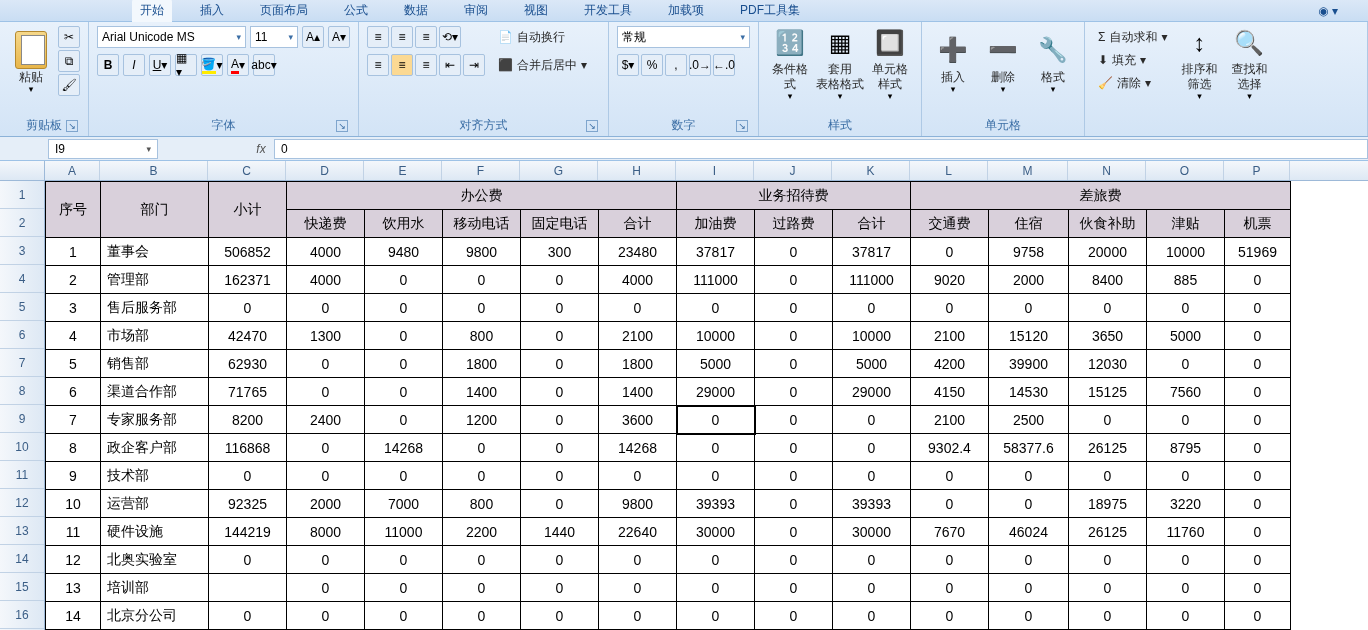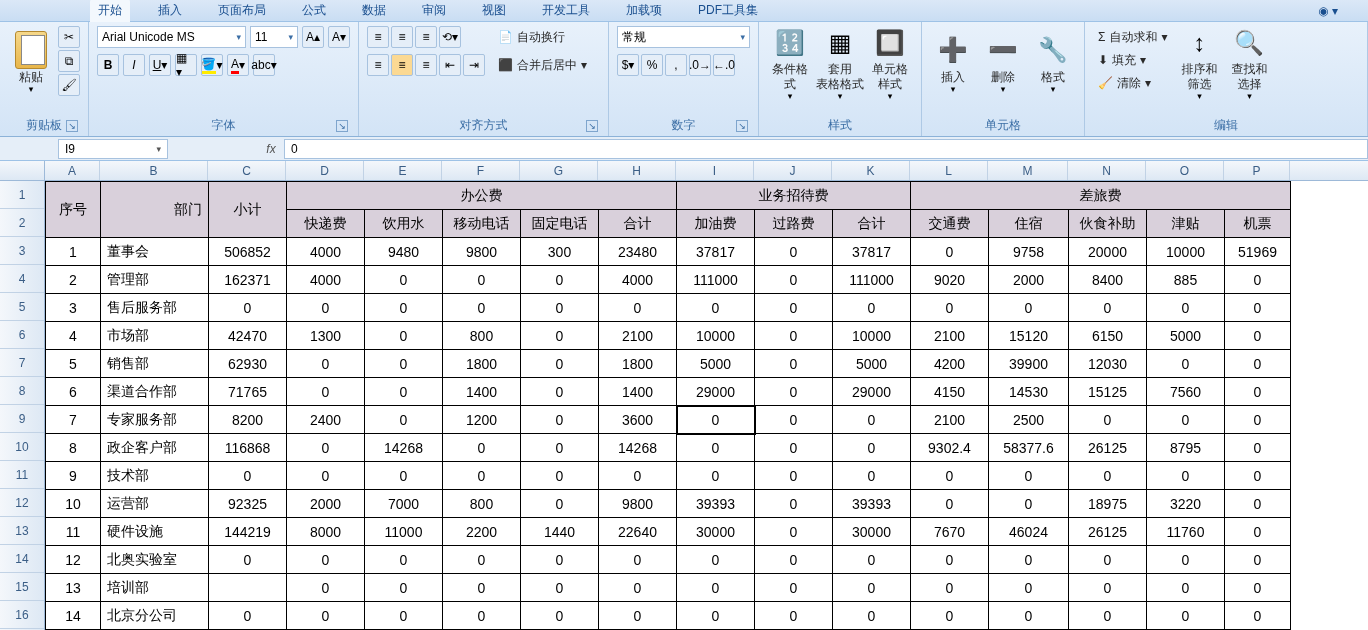--- a/index.html
+++ b/index.html
@@ -1,40 +1,40 @@
 <!DOCTYPE html>
 <html><head>
 <meta charset="utf-8">
 <style>
 * { margin: 0; padding: 0; box-sizing: border-box; }
 body { font-family: Arial, "Microsoft YaHei", sans-serif; font-size: 12px; background: #fff; overflow: hidden; }
 
 .tabs { background: linear-gradient(#dbe8f7, #c9ddf3); height: 22px; display: flex; align-items: center; padding-left: 90px; gap: 20px; border-bottom: 1px solid #9ec2e6; }
 .tab { color: #1a4f8f; cursor: pointer; padding: 3px 8px; }
-.tab.active { background: #f3f8fd; border-radius: 3px 3px 0 0; }
+.tab.active { background: #f3f8fd; border-radius: 3px 3px 0 0; margin-left: 42px; }
 .help-icon { margin-left: auto; margin-right: 30px; color: #1a4f8f; }
 
 .ribbon { background: linear-gradient(#e8f1fb, #d3e4f6); height: 115px; display: flex; border-bottom: 1px solid #8cb2d8; }
 .group { border-right: 1px solid #aec9e5; padding: 4px 8px 2px; display: flex; flex-direction: column; }
 .group-body { flex: 1; display: flex; align-items: flex-start; gap: 4px; }
 .group-label { text-align: center; color: #3b6ea5; font-size: 12px; padding-top: 2px; position: relative; }
 .launcher { position: absolute; right: 2px; bottom: 2px; width: 12px; height: 12px; border: 1px solid #7fa5cd; font-size: 9px; color: #3b6ea5; line-height: 10px; text-align: center; }
 
 .bigbtn { display: flex; flex-direction: column; align-items: center; justify-content: center; width: 46px; height: 76px; border: 1px solid transparent; border-radius: 3px; cursor: pointer; }
 .bigbtn .ico { width: 32px; height: 32px; margin-bottom: 4px; display: flex; align-items: center; justify-content: center; font-size: 24px; }
 .bigbtn .lbl { font-size: 12px; color: #2a2a2a; line-height: 1.2; text-align: center; }
 
 .col3 { display: flex; flex-direction: column; gap: 2px; }
 .smbtn { width: 22px; height: 22px; border: 1px solid #a7c2df; background: #e5eef8; display: flex; align-items: center; justify-content: center; cursor: pointer; font-size: 12px; border-radius: 2px; }
 .rowbtn { height: 22px; border: 1px solid transparent; background: transparent; display: flex; align-items: center; gap: 4px; padding: 0 4px; cursor: pointer; font-size: 12px; color: #2a2a2a; }
 
 .combo { height: 22px; border: 1px solid #a7c2df; background: #fff; display: flex; align-items: center; padding: 0 4px; font-size: 12px; }
 .combo .arrow { margin-left: auto; font-size: 9px; color: #3b6ea5; }
 
-.formula-bar { background: #e5eef8; height: 24px; display: flex; align-items: center; border-bottom: 1px solid #9ec2e6; padding-left: 10px; }
+.formula-bar { background: #e5eef8; height: 24px; display: flex; align-items: center; border-bottom: 1px solid #9ec2e6; }
 .namebox { width: 110px; height: 20px; border: 1px solid #a7c2df; background: #fff; margin-left: 48px; display: flex; align-items: center; padding: 0 6px; }
 .namebox .arrow { margin-left: auto; font-size: 9px; color: #555; }
 .fx { width: 26px; text-align: center; font-style: italic; color: #555; }
 .formula-input { flex: 1; height: 20px; border: 1px solid #a7c2df; background: #fff; padding: 0 6px; display: flex; align-items: center; }
 
 .sheet-area { position: relative; }
 .col-headers { display: flex; background: linear-gradient(#f4f7fb, #dde8f4); height: 20px; border-bottom: 1px solid #9db9d8; }
 .corner { width: 45px; border-right: 1px solid #9db9d8; background: linear-gradient(#f4f7fb, #dde8f4); }
 .ch { border-right: 1px solid #c1d2e5; text-align: center; line-height: 20px; color: #3b5e86; font-size: 12px; cursor: pointer; }
 .row-headers-wrap { display: flex; }
@@ -218,21 +218,20 @@
 筛选</span>
           <span style="font-size:9px;">▾</span>
         </div>
       <div class="bigbtn">
           <div class="ico">🔍</div>
           <span class="lbl" style="white-space:pre;">查找和
 选择</span>
           <span style="font-size:9px;">▾</span>
         </div>
     </div>
-    <div class="group-label"><span>编辑</span></div>
   </div>
 </div>
 
 <div class="formula-bar">
   <div class="namebox">
       <span>I9</span>
       <span class="arrow">▾</span>
     </div>
   <div style="width:90px;"></div>
   <div class="fx">fx</div>
@@ -281,21 +280,21 @@
         <div class="rh">14</div>
         <div class="rh">15</div>
         <div class="rh">16</div>
         <div class="rh">17</div>
       </div>
     <div class="grid">
       <table class="data" id="data-table">
           <tbody>
             <tr>
               <th rowspan="2" style="width:55px;">序号</th>
-              <th rowspan="2" style="width:108px;text-align:right;">部门</th>
+              <th rowspan="2" style="width:108px;">部门</th>
               <th rowspan="2" style="width:78px;">小计</th>
               <th colspan="5">办公费</th>
               <th colspan="3">业务招待费</th>
               <th colspan="5">差旅费</th>
             </tr>
             <tr>
               <th style="width:78px;">快递费</th>
               <th style="width:78px;">饮用水</th>
               <th style="width:78px;">移动电话</th>
               <th style="width:78px;">固定电话</th>
@@ -370,21 +369,21 @@
               <td style="width:78px;">1300</td>
               <td style="width:78px;">0</td>
               <td style="width:78px;">800</td>
               <td style="width:78px;">0</td>
               <td style="width:78px;">2100</td>
               <td style="width:78px;">10000</td>
               <td style="width:78px;">0</td>
               <td style="width:78px;">10000</td>
               <td style="width:78px;">2100</td>
               <td style="width:80px;">15120</td>
-              <td style="width:78px;">6150</td>
+              <td style="width:78px;">3650</td>
               <td style="width:78px;">5000</td>
               <td style="width:66px;">0</td>
             </tr>
             <tr>
               <td style="width:55px;">5</td>
               <td class="left" style="width:108px;">销售部</td>
               <td style="width:78px;">62930</td>
               <td style="width:78px;">0</td>
               <td style="width:78px;">0</td>
               <td style="width:78px;">1800</td>

